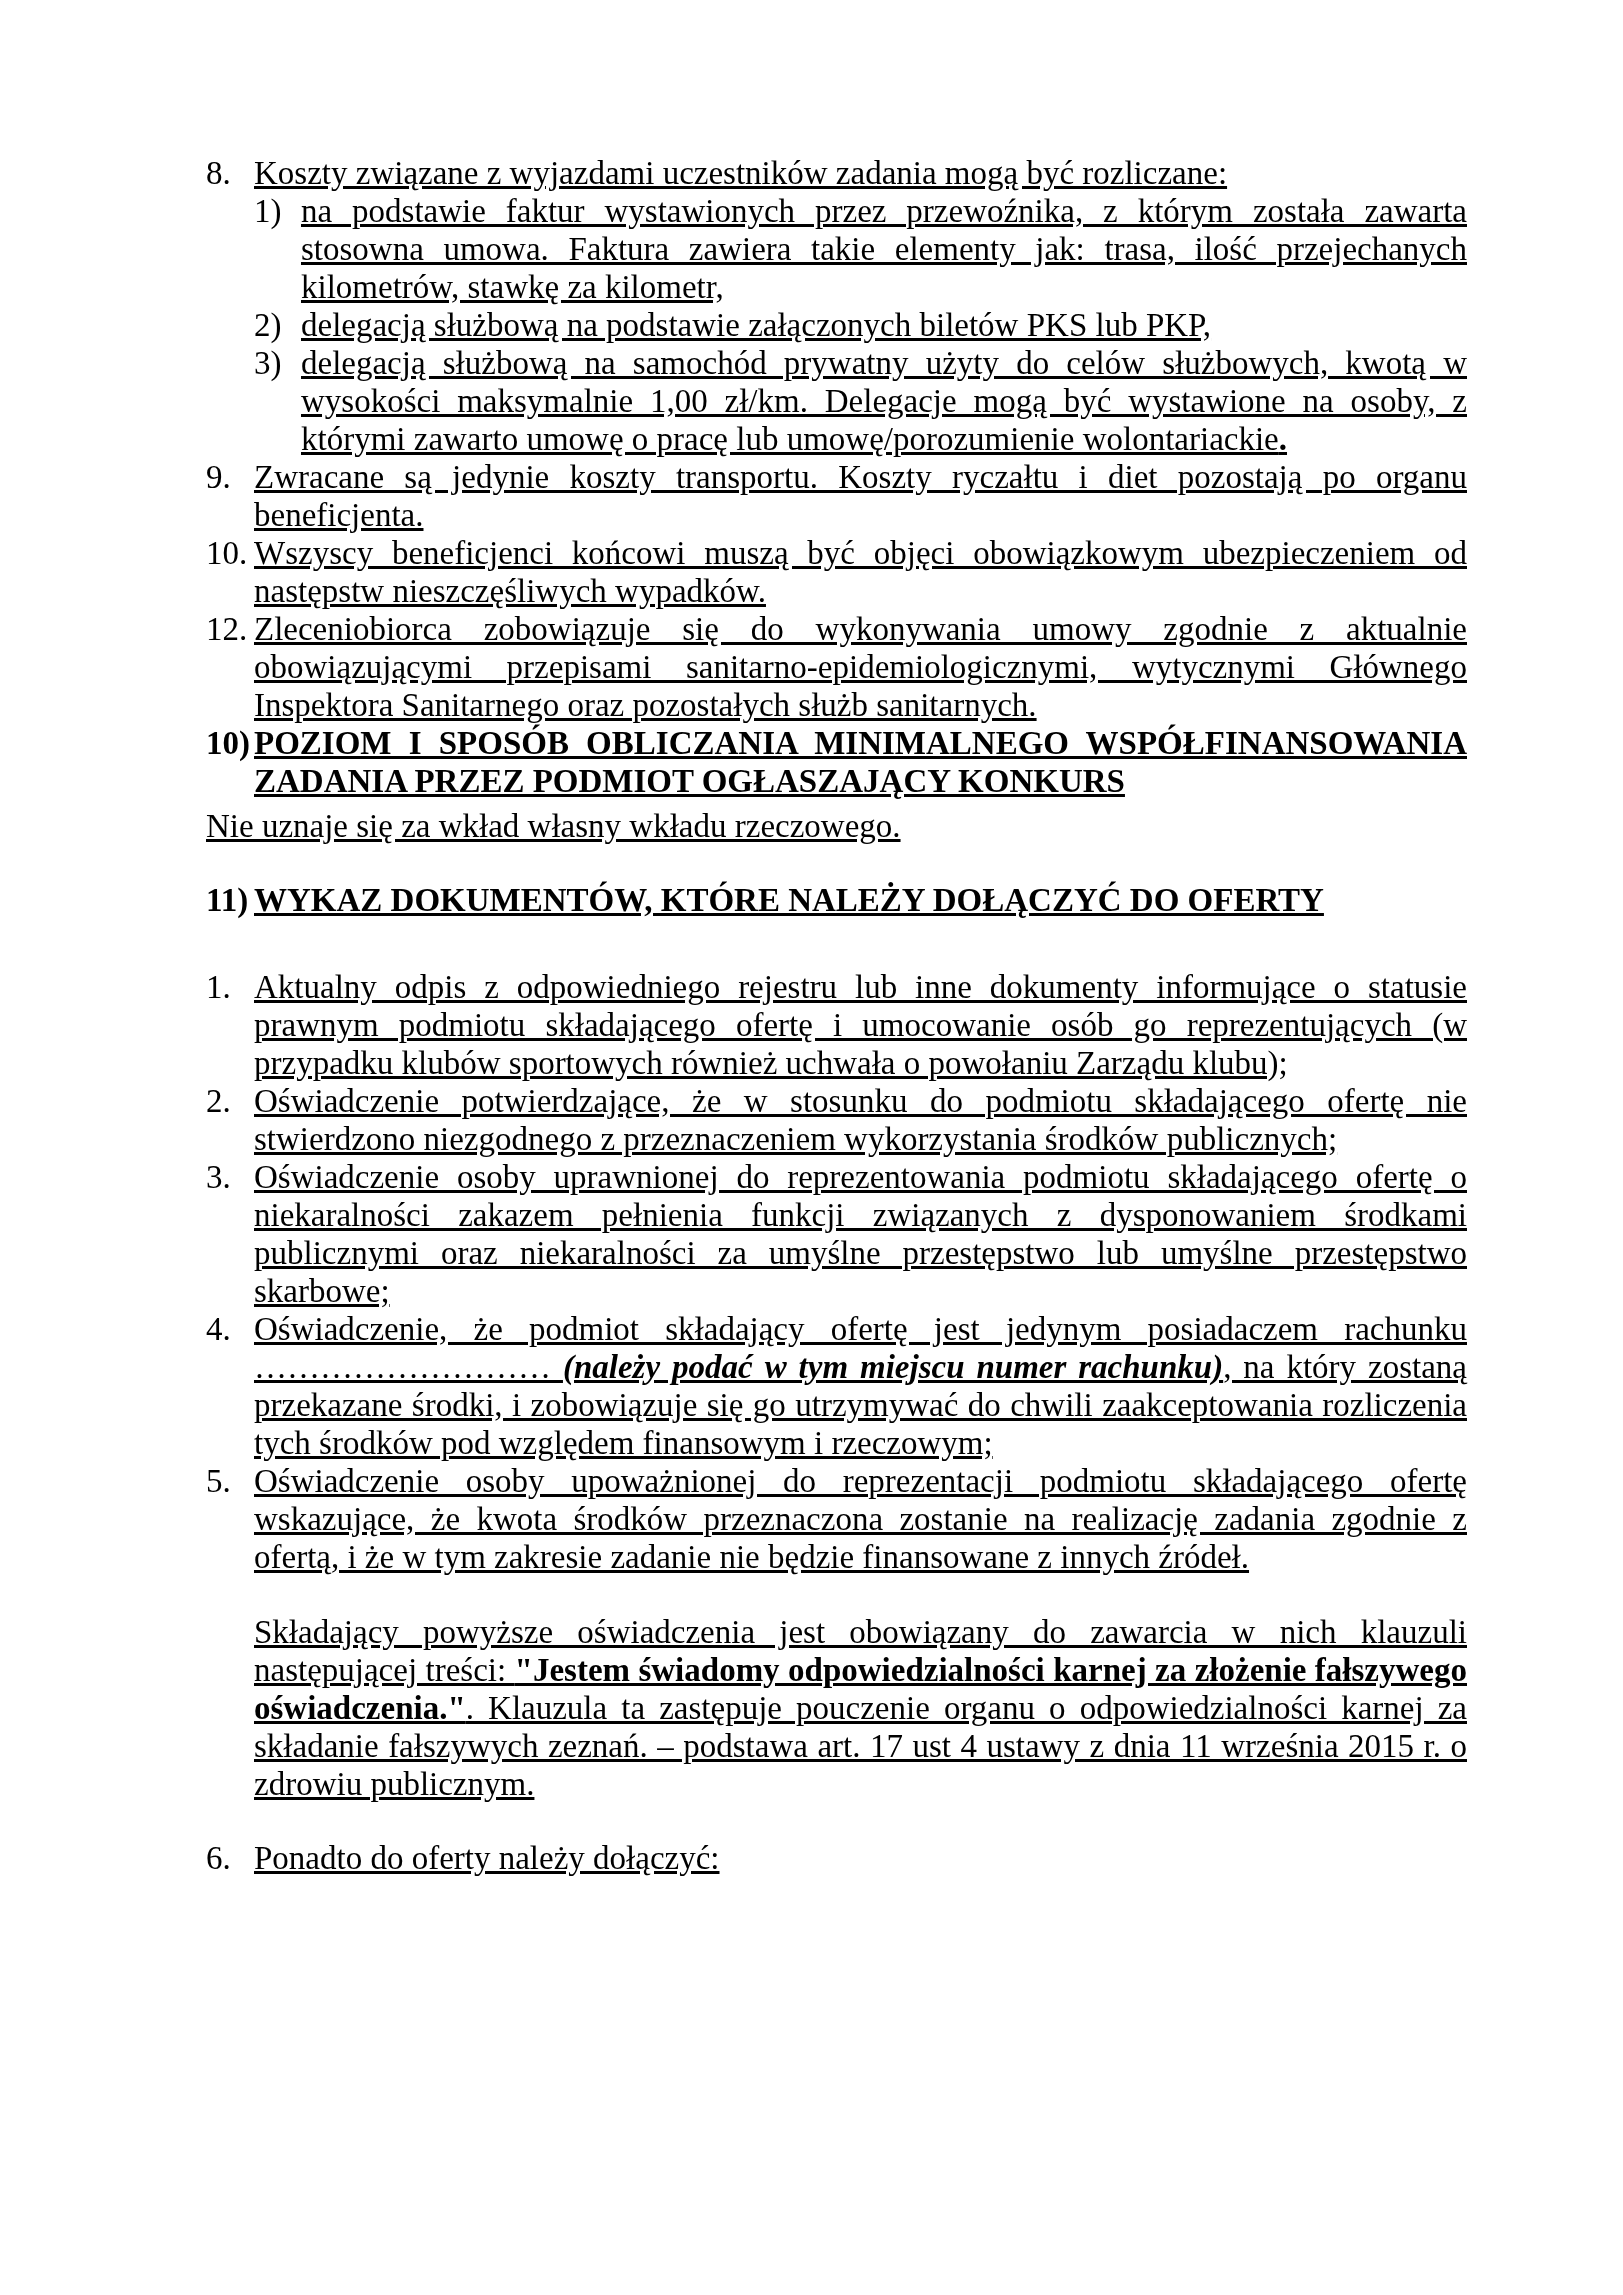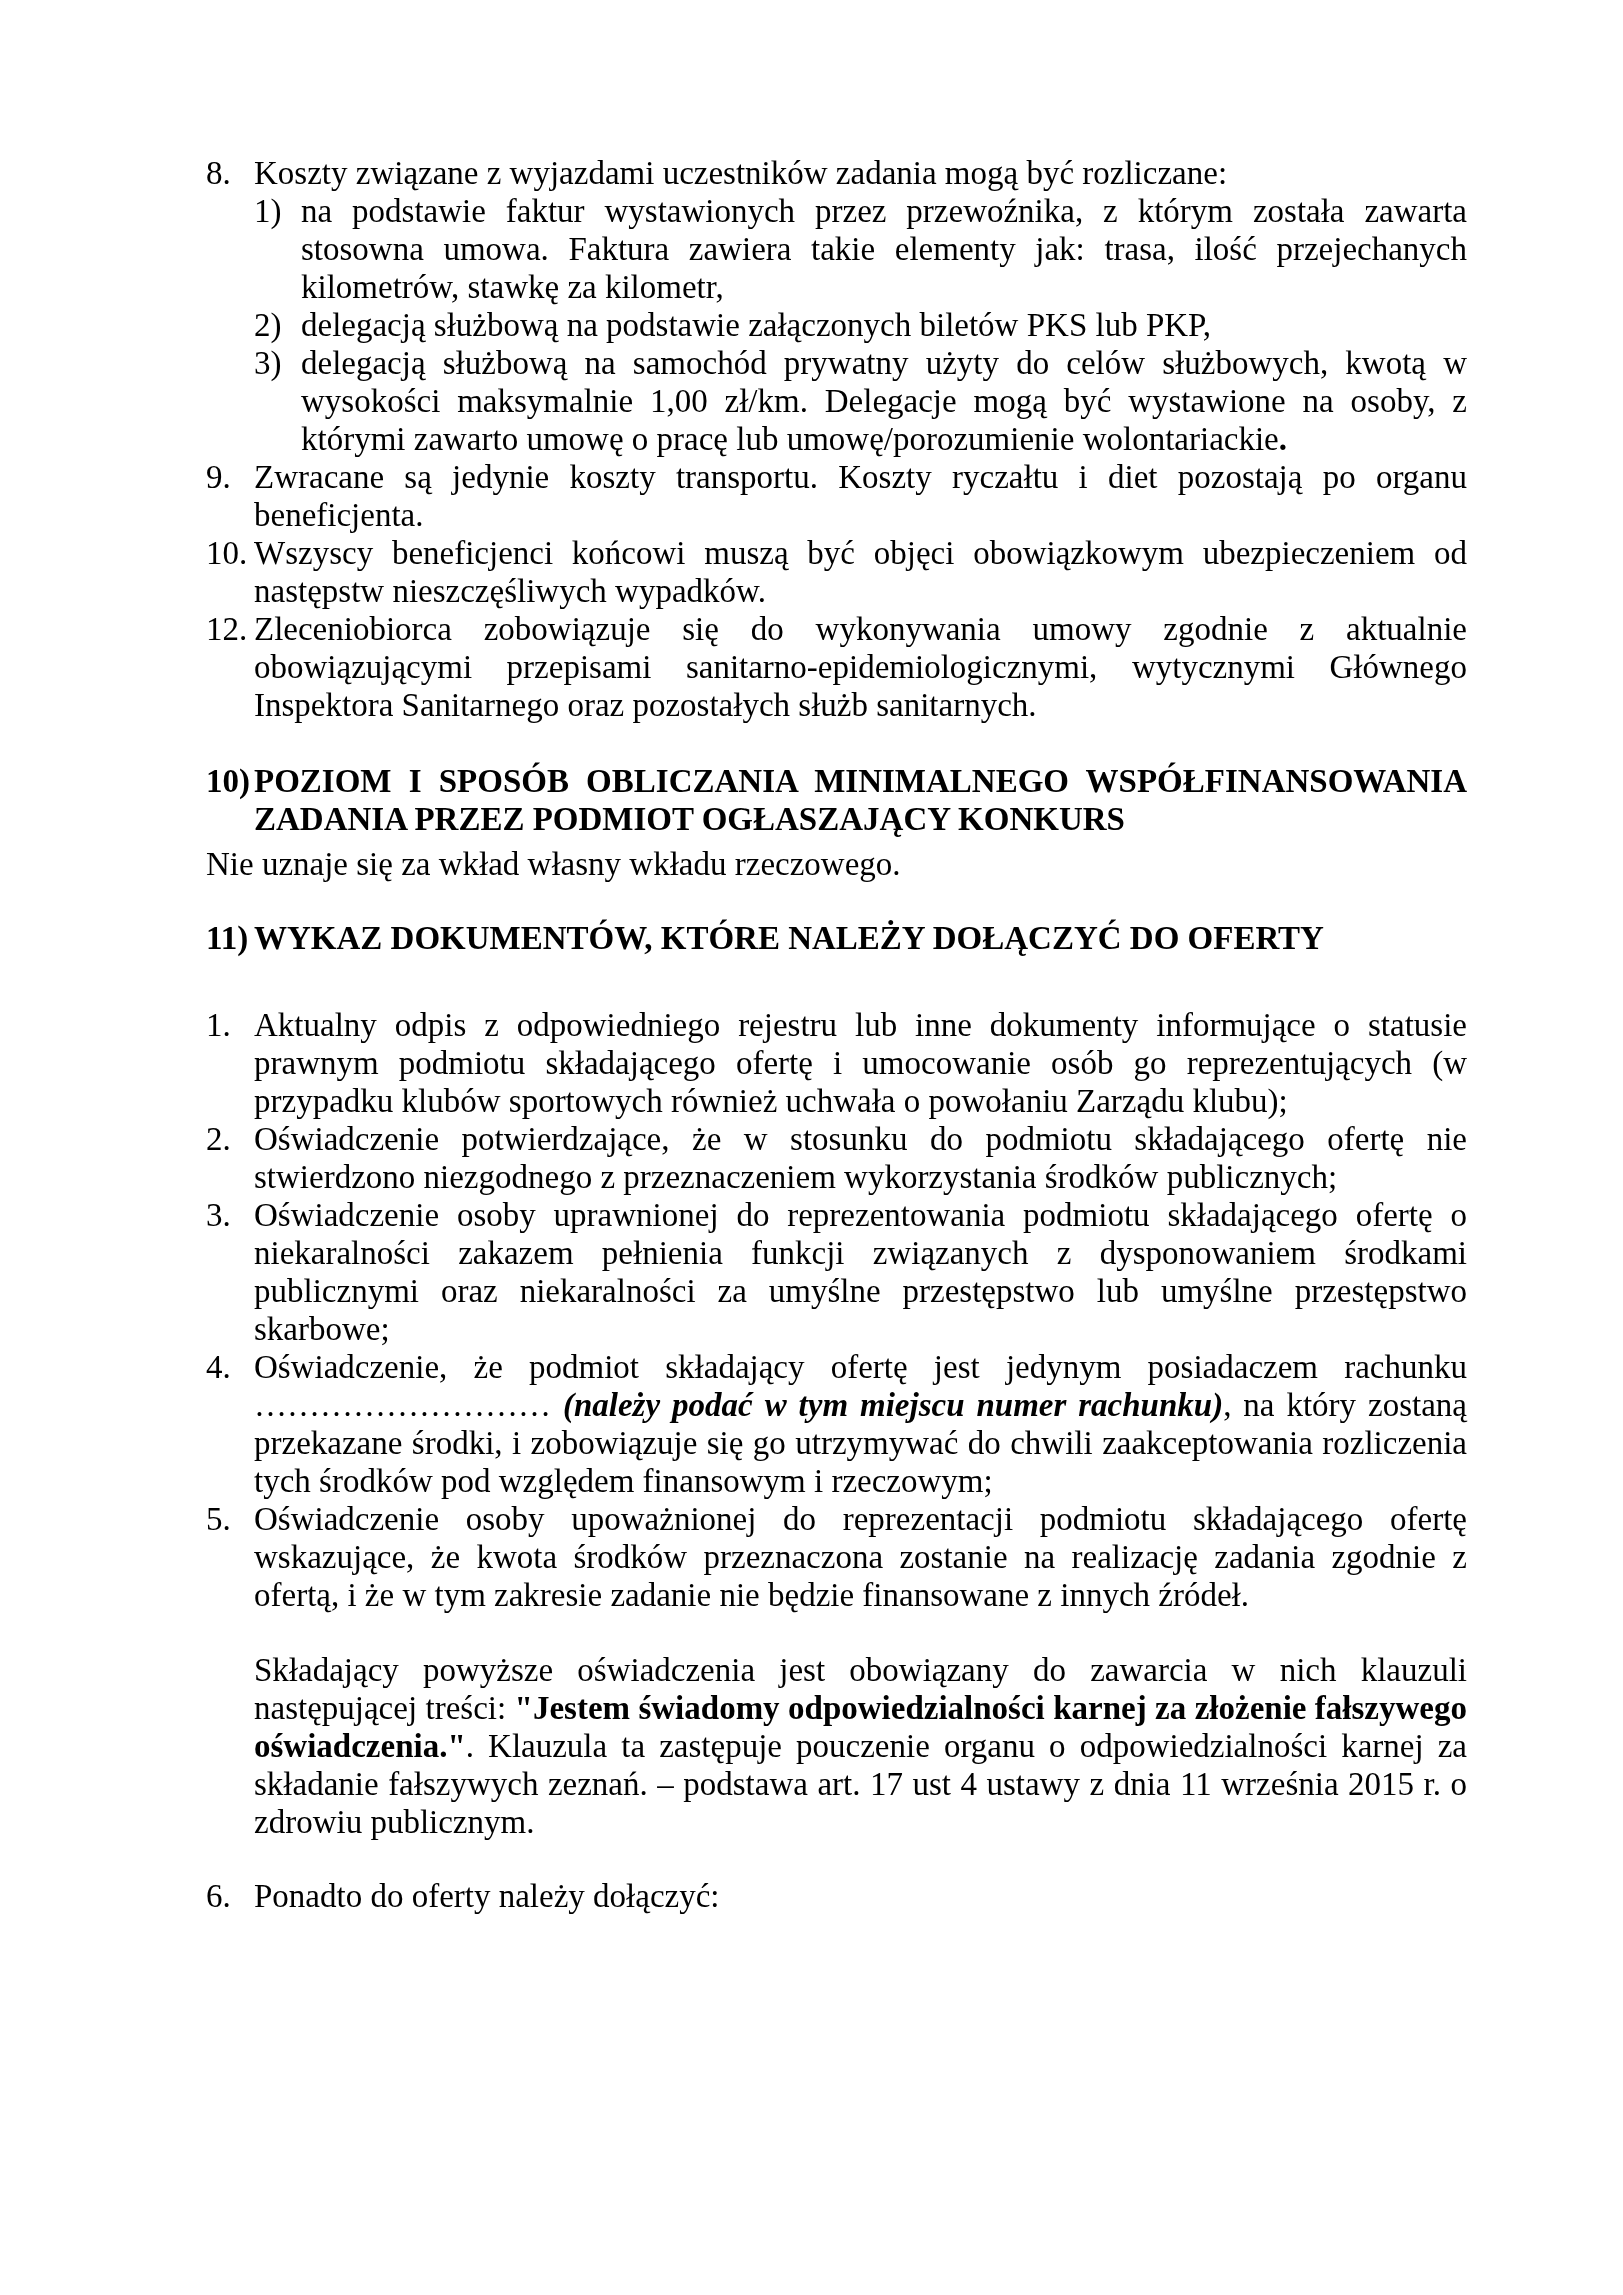--- a/index.html
+++ b/index.html
@@ -12,21 +12,21 @@
   .item { position: relative; padding-left: 48px; text-align: justify; }
   .item .num { position: absolute; left: 0; top: 0; }
   .sub { position: relative; padding-left: 47px; margin-left: 0; text-align: justify; }
   .sub .num { position: absolute; left: 0; top: 0; }
   .sublist { margin-left: 0; }
   .heading { position: relative; padding-left: 48px; font-weight: bold; text-align: justify; }
   .heading .num { position: absolute; left: 0; top: 0; }
   .para { text-align: justify; }
   .b { font-weight: bold; }
   .bi { font-weight: bold; font-style: italic; }
-  p { margin: 0; }
+  p { margin: 0; text-decoration: underline; }
 </style>
 </head>
 <body>
 
 <div class="page">
 
   <div class="item">
     <span class="num">8.</span>
     <p>Koszty związane z wyjazdami uczestników zadania mogą być rozliczane:</p>
     <div class="sublist">
@@ -51,21 +51,21 @@
   </div>
   <div class="item">
     <span class="num">10.</span>
     <p>Wszyscy beneficjenci końcowi muszą być objęci obowiązkowym ubezpieczeniem od następstw nieszczęśliwych wypadków.</p>
   </div>
   <div class="item">
     <span class="num">12.</span>
     <p>Zleceniobiorca zobowiązuje się do wykonywania umowy zgodnie z aktualnie obowiązującymi przepisami sanitarno-epidemiologicznymi, wytycznymi Głównego Inspektora Sanitarnego oraz pozostałych służb sanitarnych.</p>
   </div>
 
-  <div class="heading" style="margin-top: 38px;">
+  <div class="heading" style="">
     <span class="num">10)</span>
     <p>POZIOM I SPOSÓB OBLICZANIA MINIMALNEGO WSPÓŁFINANSOWANIA ZADANIA PRZEZ PODMIOT OGŁASZAJĄCY KONKURS</p>
   </div>
 
   <p class="para" style="margin-top: 7px;">Nie uznaje się za wkład własny wkładu rzeczowego.</p>
 
   <div class="heading" style="margin-top: 36px;">
     <span class="num">11)</span>
     <p>WYKAZ DOKUMENTÓW, KTÓRE NALEŻY DOŁĄCZYĆ DO OFERTY</p>
   </div>

